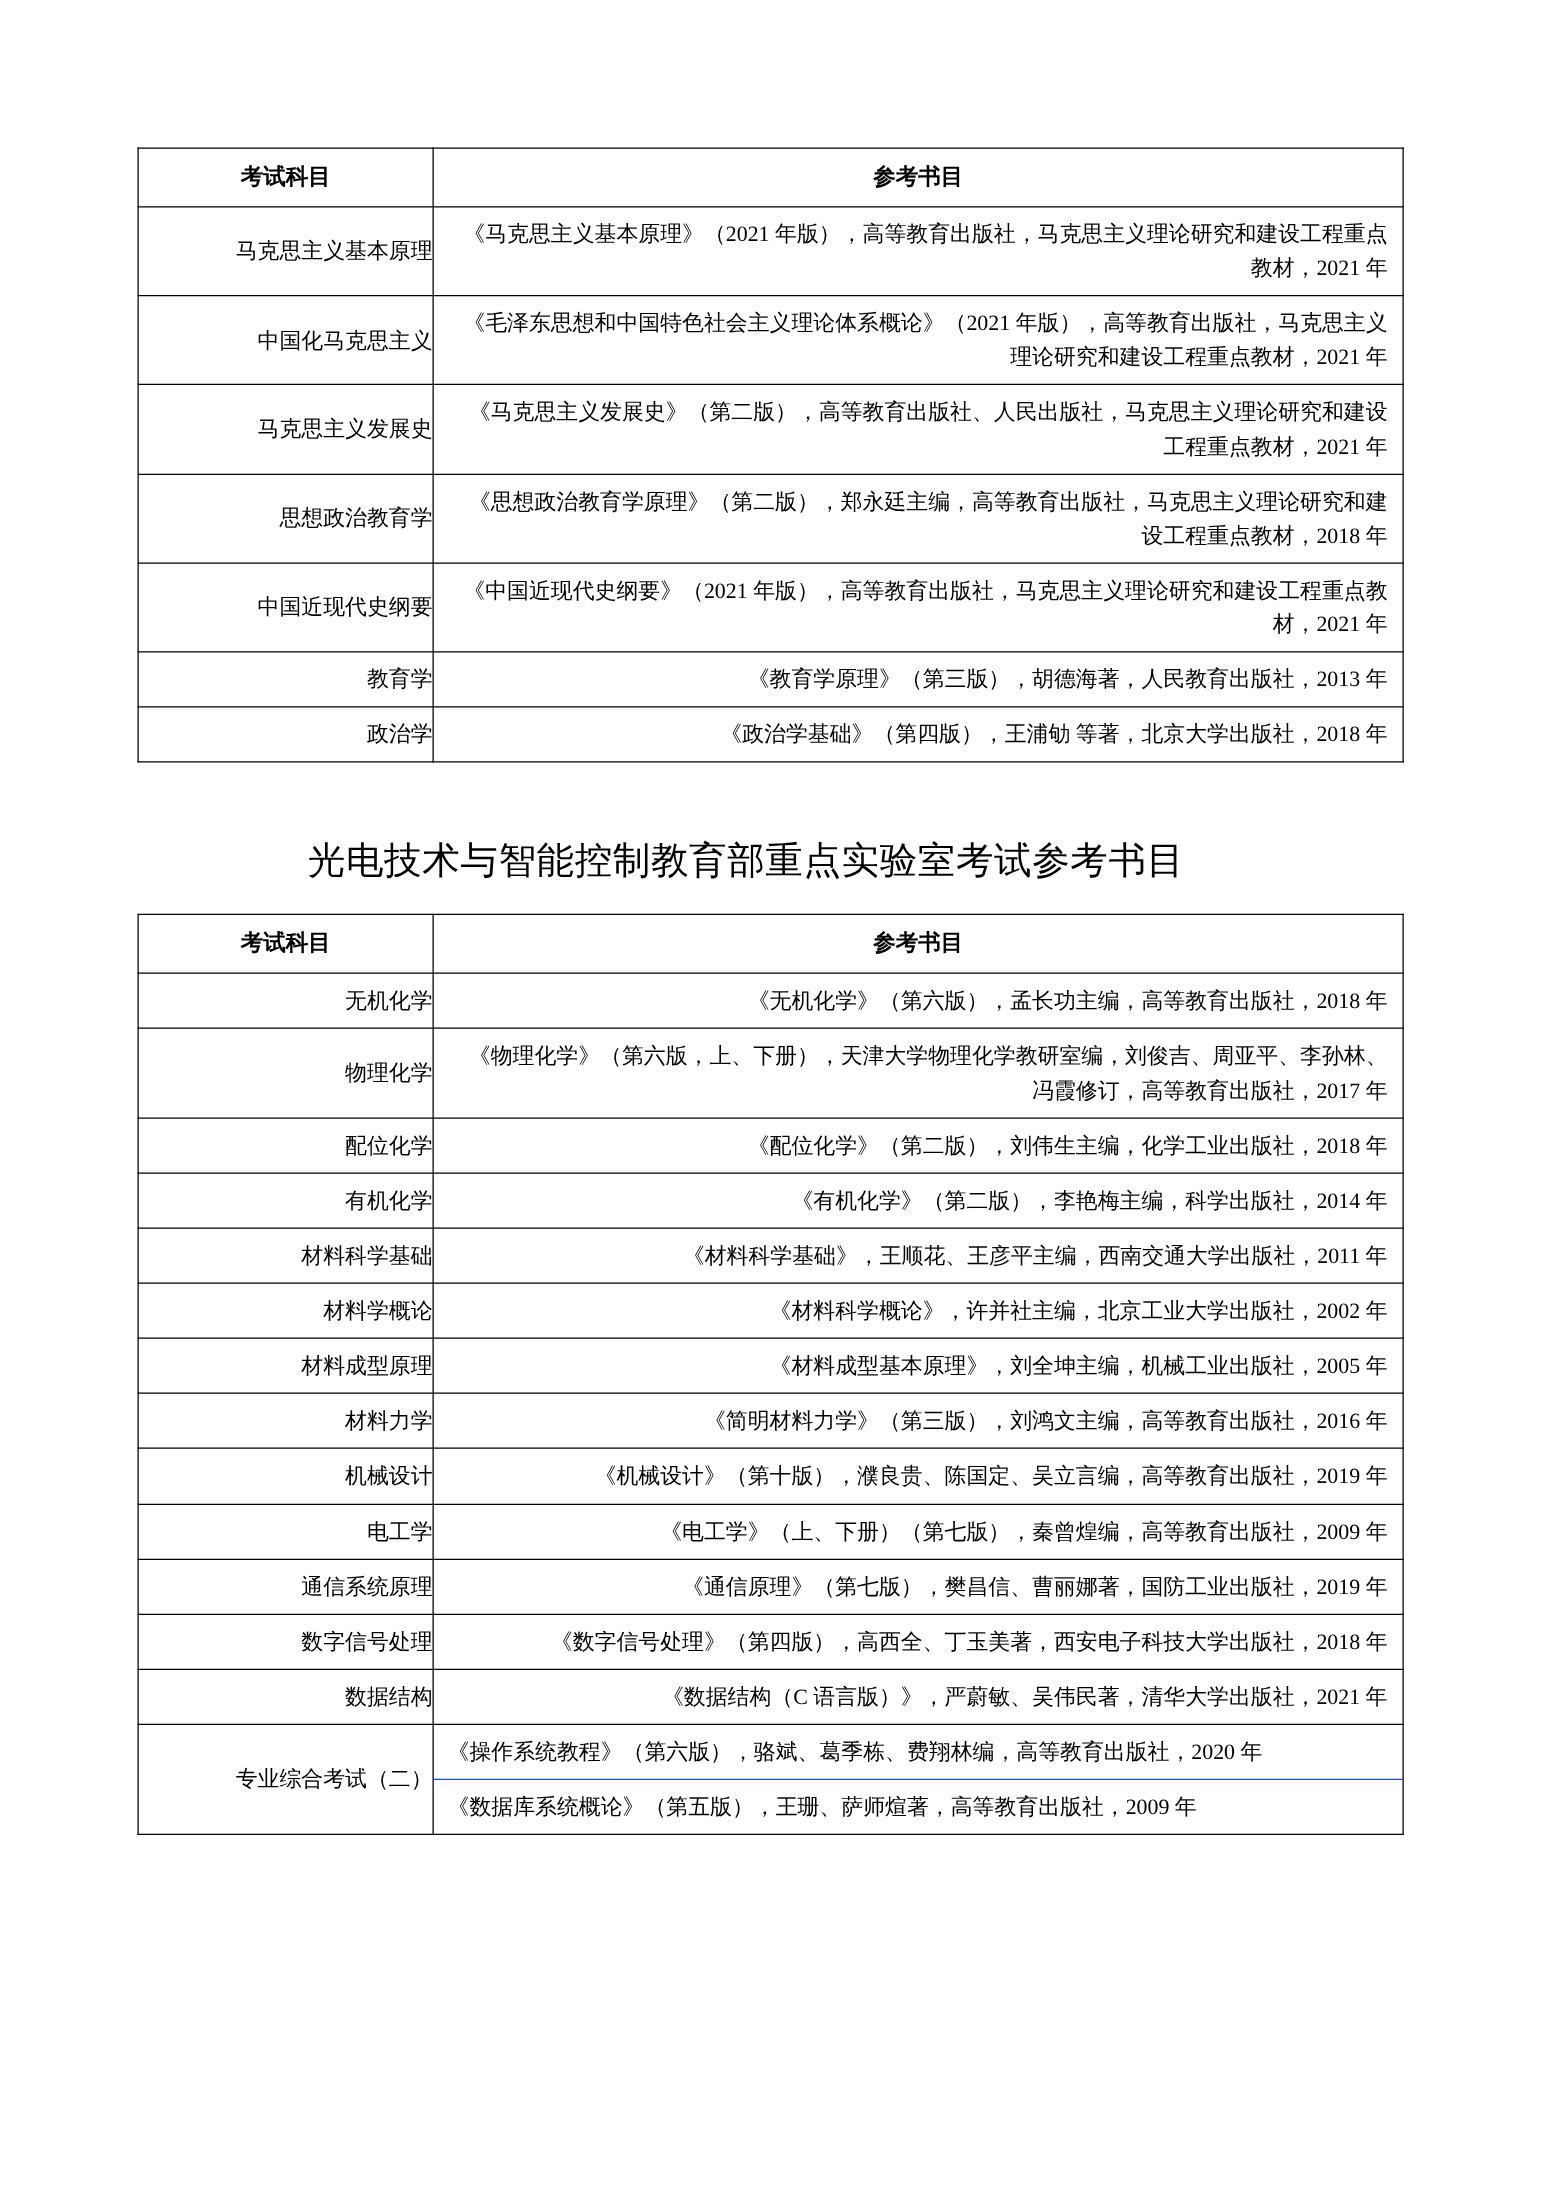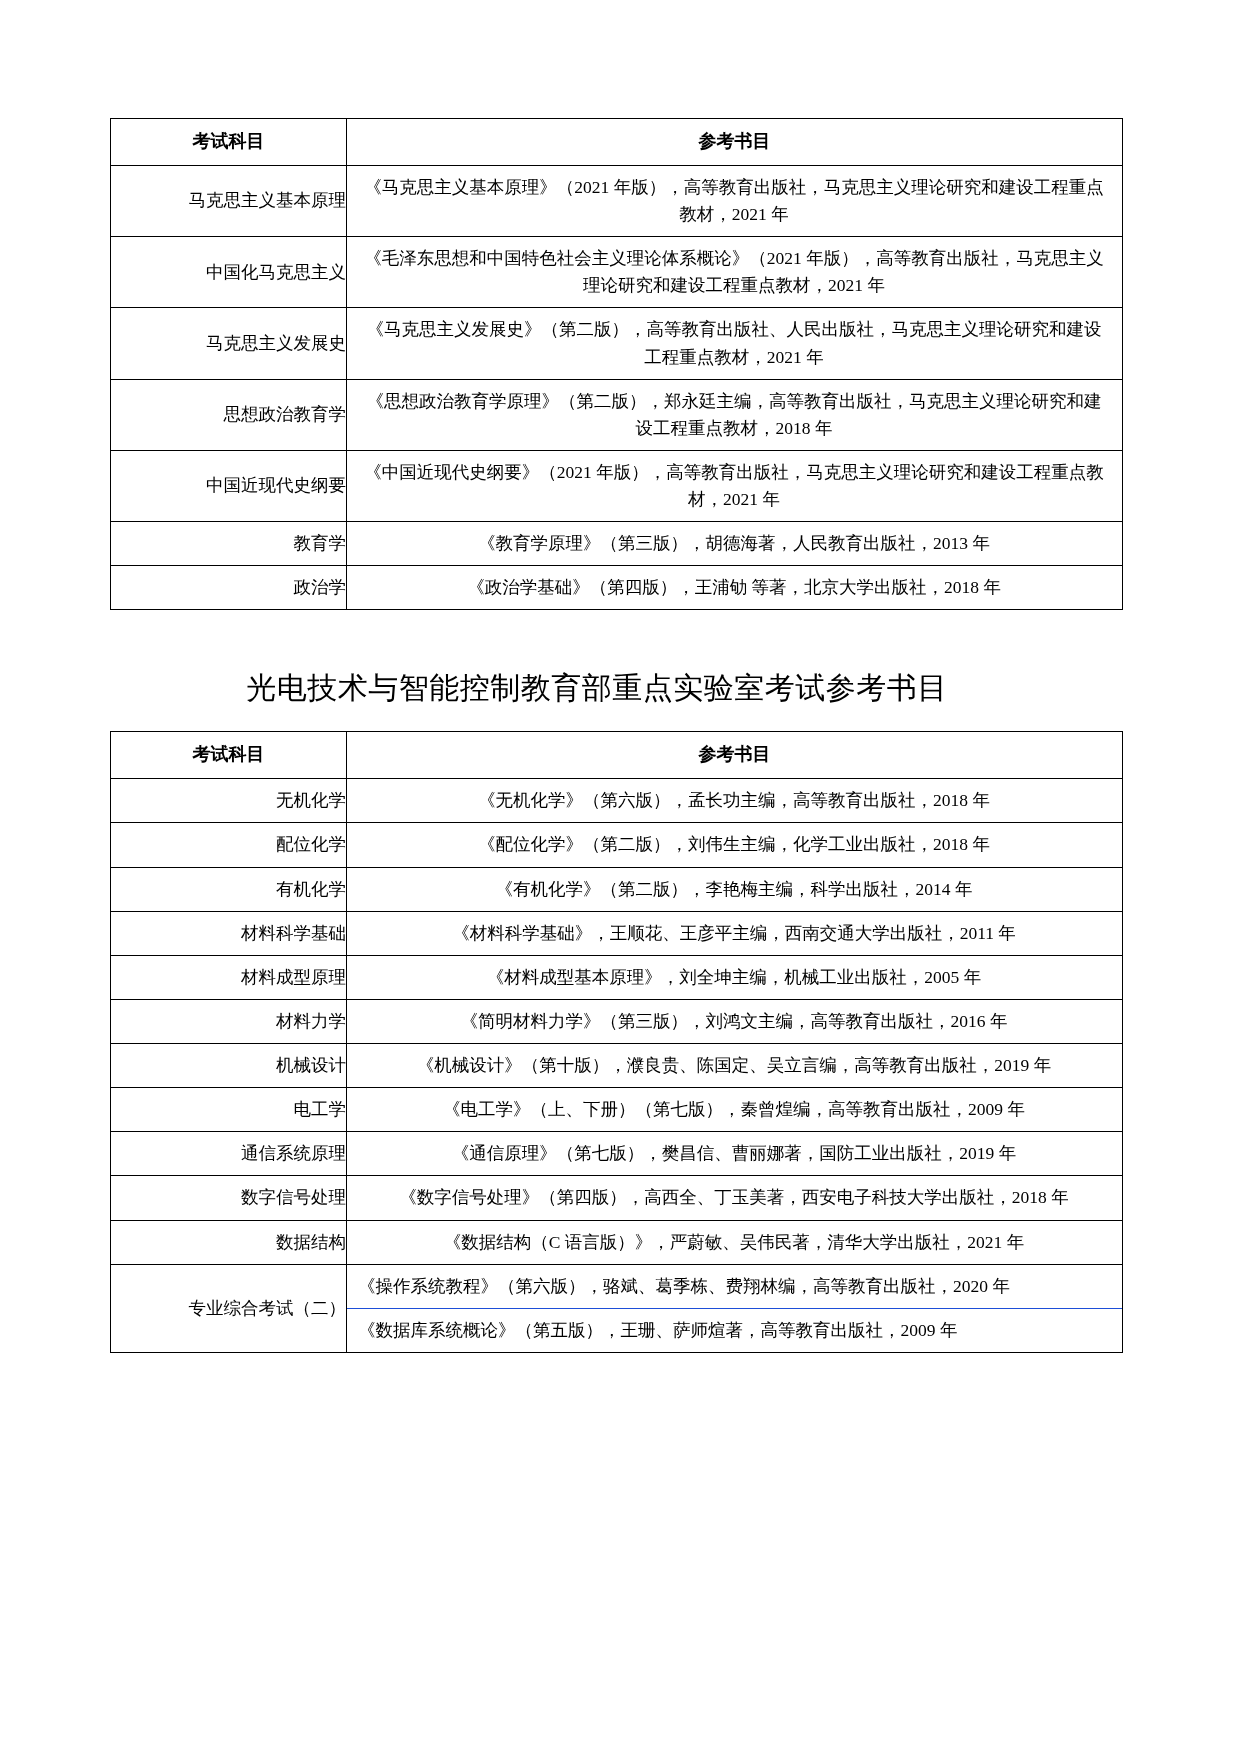--- a/index.html
+++ b/index.html
@@ -41,21 +41,21 @@
     font-size: 18px;
   }
   .col-subject { width: 236px; }
   .col-books { width: 776px; }
   td.subject {
     padding: 8px 0 8px 14px;
     text-align: right;
   }
   td.books {
     padding: 8px 12px 8px 11px;
-    text-align: center;
+    text-align: right;
   }
   .section-title {
     text-align: center;
     font-weight: normal;
     font-size: 30px;
     letter-spacing: 0.5px;
     margin: 58px 0 22px 0;
     font-family: "Liberation Serif", "DejaVu Serif", serif;
   }
   td.multi { padding: 0; }
@@ -125,30 +125,38 @@
         <th>考试科目</th>
         <th>参考书目</th>
       </tr>
     </thead>
     <tbody>
       <tr>
         <td class="subject">无机化学</td>
         <td class="books">《无机化学》（第六版），孟长功主编，高等教育出版社，2018 年</td>
       </tr>
       <tr>
+        <td class="subject">物理化学</td>
+        <td class="books">《物理化学》（第六版，上、下册），天津大学物理化学教研室编，刘俊吉、周亚平、李孙林、冯霞修订，高等教育出版社，2017 年</td>
+      </tr>
+      <tr>
         <td class="subject">配位化学</td>
         <td class="books">《配位化学》（第二版），刘伟生主编，化学工业出版社，2018 年</td>
       </tr>
       <tr>
         <td class="subject">有机化学</td>
         <td class="books">《有机化学》（第二版），李艳梅主编，科学出版社，2014 年</td>
       </tr>
       <tr>
         <td class="subject">材料科学基础</td>
         <td class="books">《材料科学基础》，王顺花、王彦平主编，西南交通大学出版社，2011 年</td>
+      </tr>
+      <tr>
+        <td class="subject">材料学概论</td>
+        <td class="books">《材料科学概论》，许并社主编，北京工业大学出版社，2002 年</td>
       </tr>
       <tr>
         <td class="subject">材料成型原理</td>
         <td class="books">《材料成型基本原理》，刘全坤主编，机械工业出版社，2005 年</td>
       </tr>
       <tr>
         <td class="subject">材料力学</td>
         <td class="books">《简明材料力学》（第三版），刘鸿文主编，高等教育出版社，2016 年</td>
       </tr>
       <tr>

